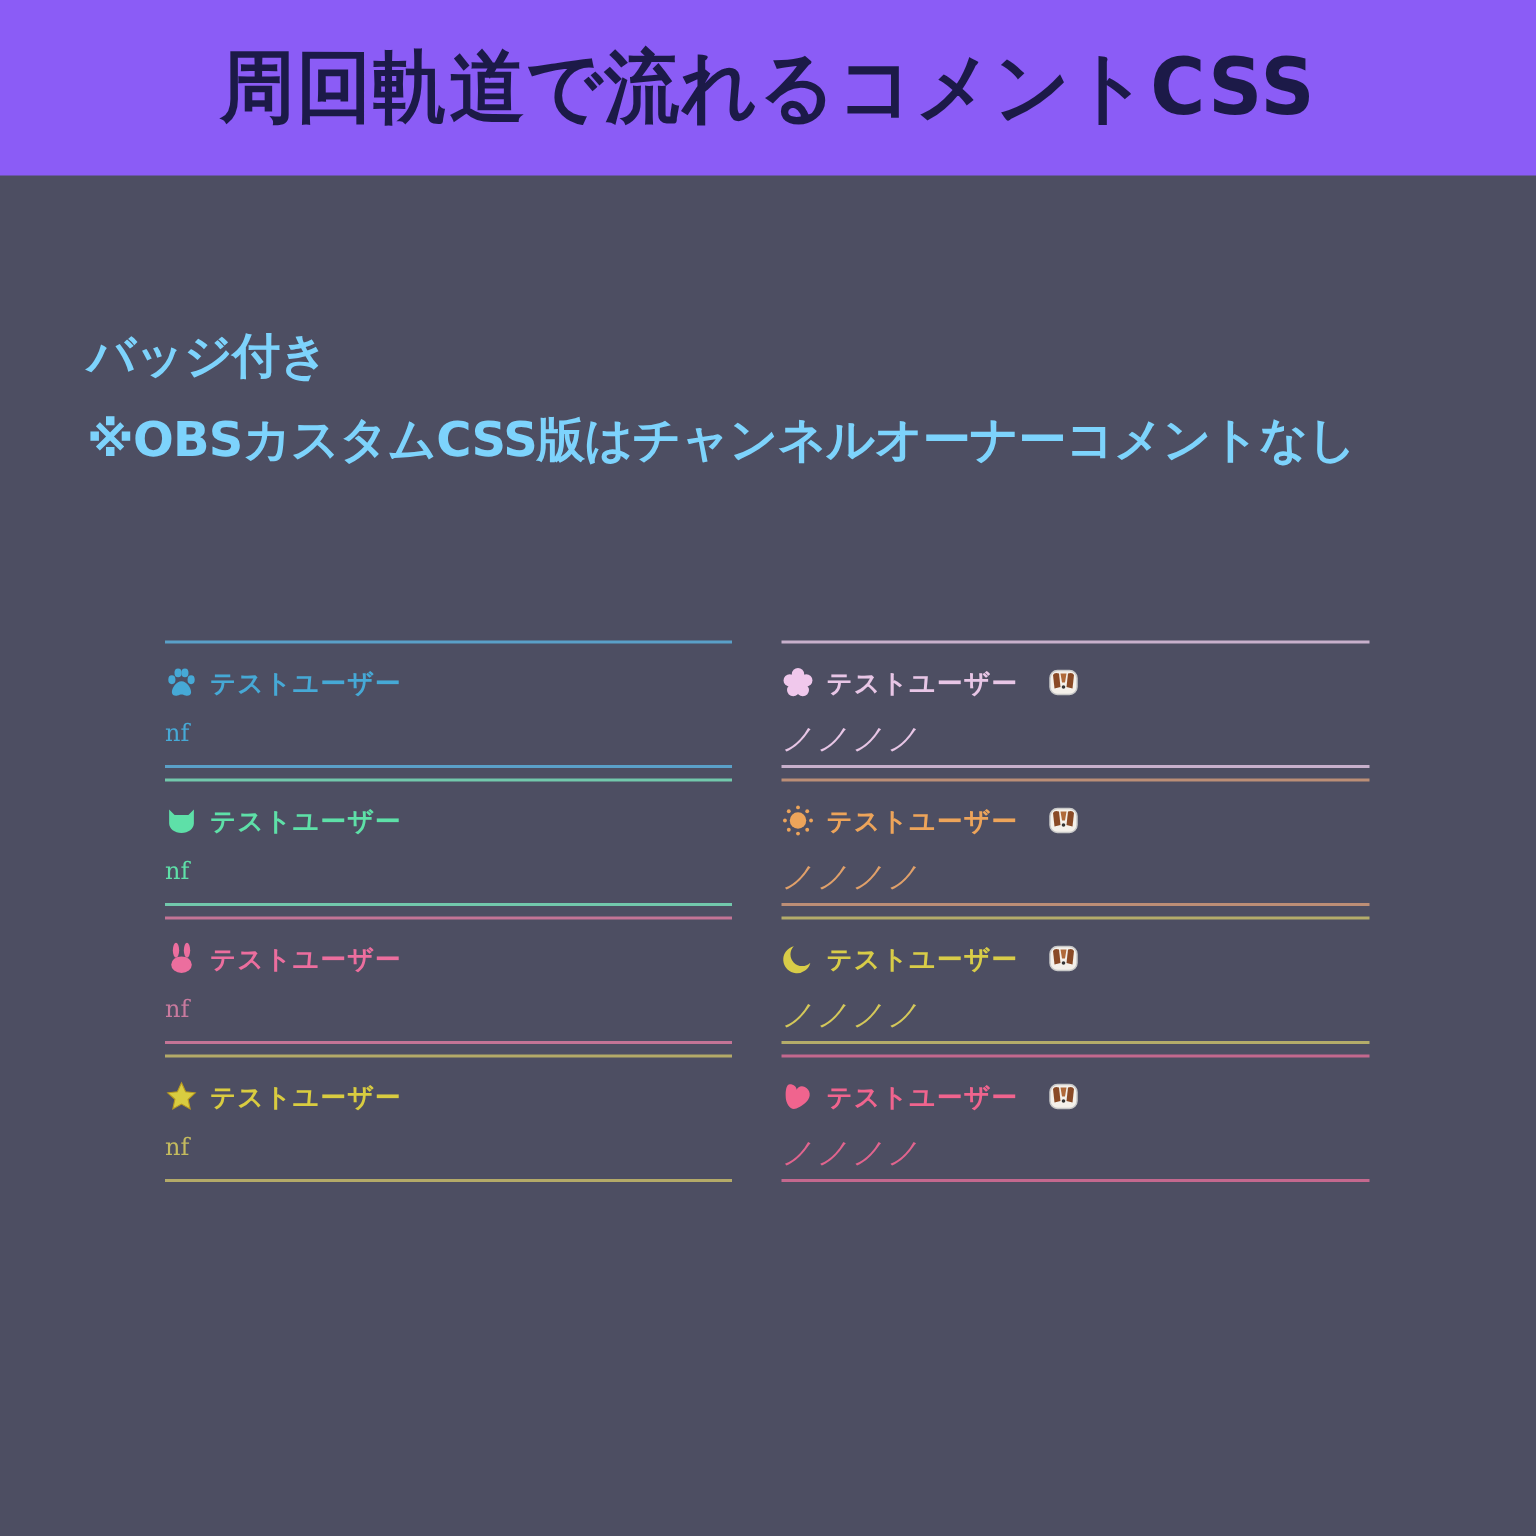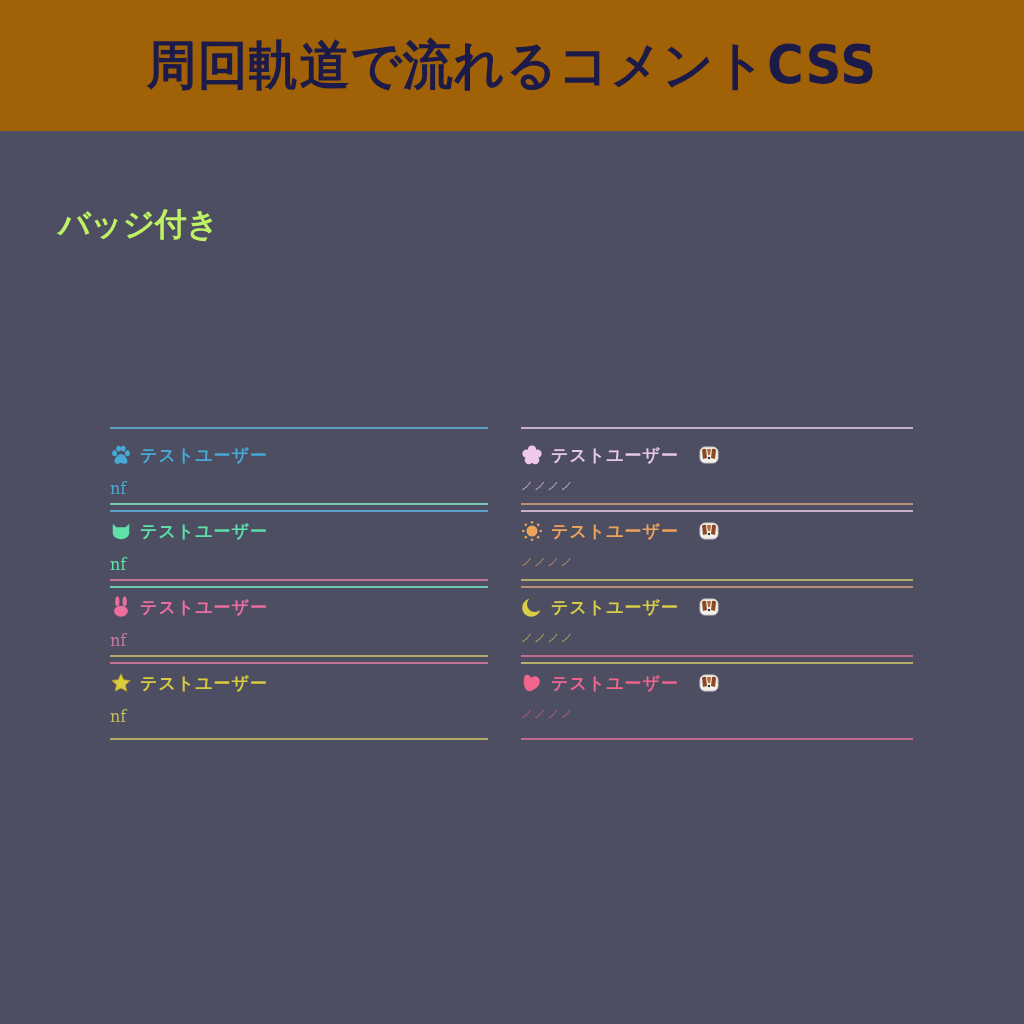--- a/index.html
+++ b/index.html
@@ -3,41 +3,41 @@
   <meta charset="utf-8">
   <style>
     html, body { margin: 0; padding: 0; }
     body {
       width: 1024px; height: 1024px; overflow: hidden;
       background: #4d4e62;
       font-family: "DejaVu Sans", "Liberation Sans", sans-serif;
       position: relative;
     }
     .header {
-      position: absolute; left: 0; top: 0; width: 1024px; height: 131px;
-      background: #a16207;
+      position: absolute; left: 0; top: 0; width: 1024px; height: 117px;
+      background: #8b5cf6;
       display: flex; align-items: center; justify-content: center;
     }
     .header h1 {
       margin: 0; font-size: 50px; font-weight: 900; color: #1c1a48;
       letter-spacing: 1px; transform: scaleY(1.05);
       font-family: "DejaVu Sans", sans-serif;
     }
     .notes {
-      position: absolute; left: 58px; top: 196px;
-      color: #bef264; font-weight: bold; font-size: 32px; line-height: 56px;
+      position: absolute; left: 58px; top: 209px;
+      color: #7dd3fc; font-weight: bold; font-size: 32px; line-height: 56px;
       font-family: "DejaVu Sans", sans-serif;
     }
     .notes div { white-space: nowrap; letter-spacing: -0.5px; }
 
     .col { position: absolute; }
     .col.left { left: 110px; top: 427px; width: 378px; }
     .col.right { left: 521px; top: 427px; width: 392px; }
     .comment {
-      position: relative; height: 60px; margin-bottom: 16px;
+      position: relative; height: 60px; margin-bottom: 32px;
     }
     .comment .line-top, .comment .line-bottom {
       position: absolute; left: 0; right: 0; height: 2px;
     }
     .comment .line-top { top: 0; }
     .comment .line-bottom { top: 83px; }
     .name-row {
       position: absolute; left: 0; top: 16px; height: 24px;
       display: flex; align-items: center; gap: 8px;
       font-weight: bold; font-size: 17px; letter-spacing: 1px;
@@ -48,31 +48,32 @@
     }
     .badge-icon svg { width: 22px; height: 22px; }
     .member-badge {
       margin-left: 12px; width: 20px; height: 18px; display: flex; align-items: center; justify-content: center;
     }
     .member-badge svg { width: 20px; height: 18px; }
     .msg {
       position: absolute; left: 0; top: 52px; font-size: 16px;
     }
     .msg.serif { font-family: "DejaVu Serif", "Liberation Serif", serif; text-align: center; }
-    .msg.jp { font-family: Liberation Mono, monospace; letter-spacing: 3px; font-size: 10px; font-style: italic; }
+    .msg.jp { font-family: Liberation Mono, monospace; letter-spacing: 3px; font-size: 20px; font-style: italic; }
   </style>
 </head>
 <body>
 
 <div class="header">
   <h1>周回軌道で流れるコメントCSS</h1>
 </div>
 
 <div class="notes">
   <div>バッジ付き</div>
+  <div>※OBSカスタムCSS版はチャンネルオーナーコメントなし</div>
 </div>
 
 <div class="col left">
   <div class="comment" style="--c:#46a9d6">
     <div class="line-top" style="background:#5aa0c8"></div>
     <div class="name-row" style="color:#46a9d6">
       <span class="badge-icon">
         <svg viewBox="0 0 24 24">
             <g fill="#46a9d6">
               <ellipse cx="5" cy="10" rx="2.6" ry="3.2"></ellipse>

